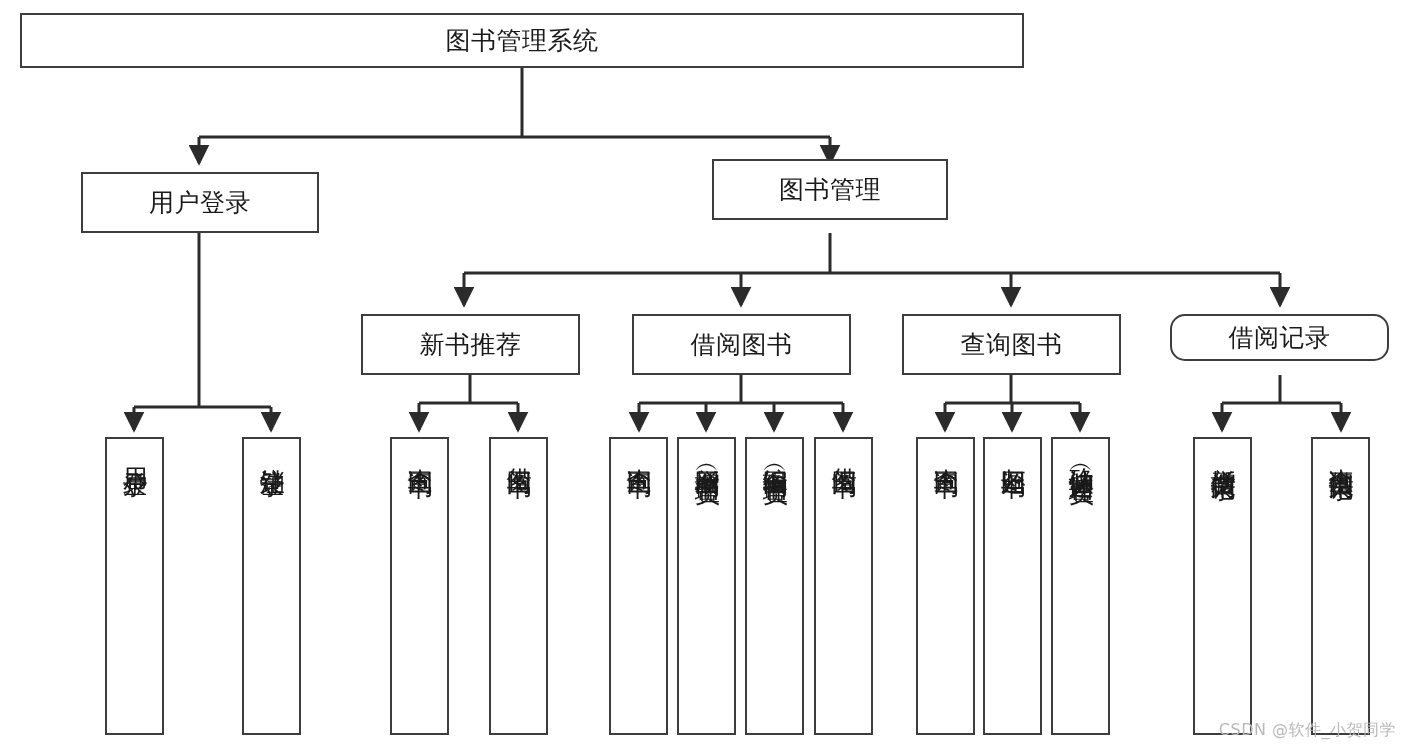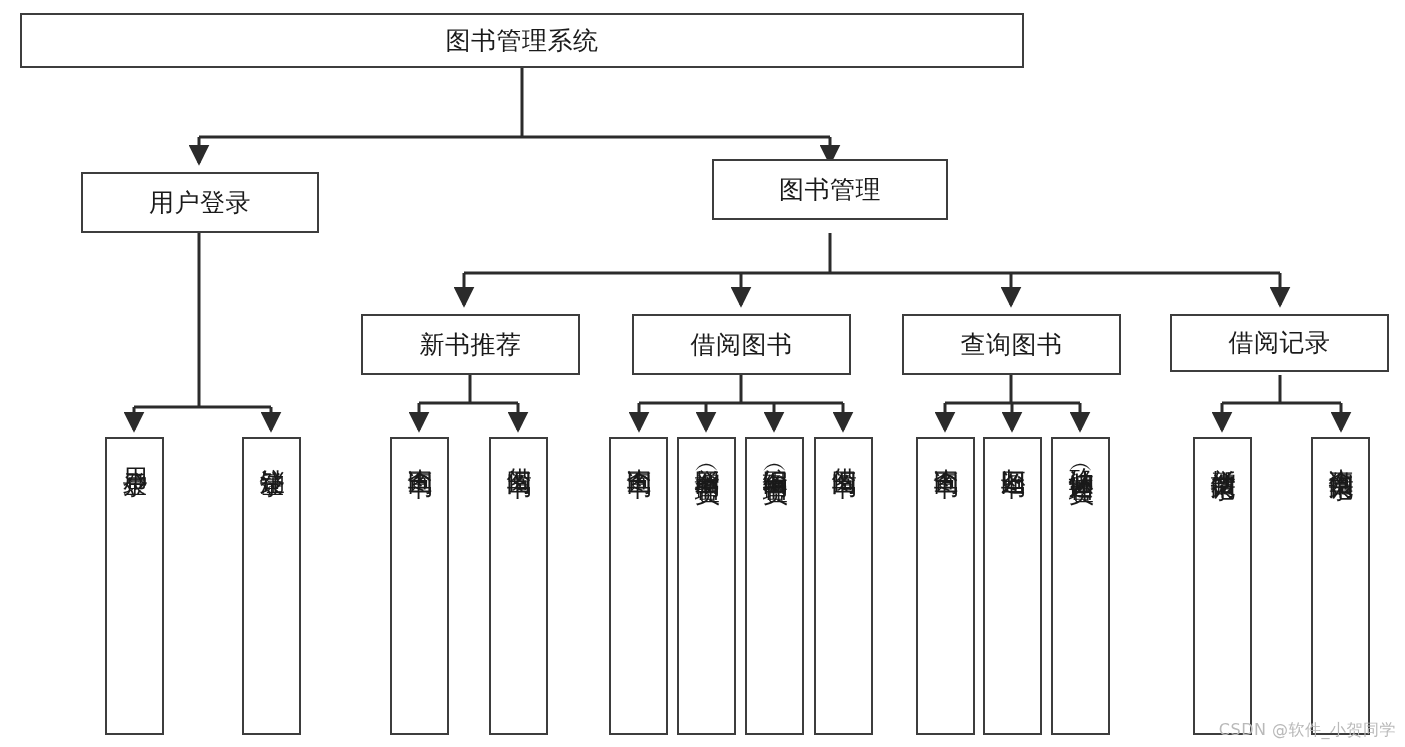--- a/index.html
+++ b/index.html
@@ -136,21 +136,21 @@
 
   <div class="node horiz" style="left:361px; top:314px; width:219px; height:61px;">
     <span class="label">新书推荐</span>
   </div>
   <div class="node horiz" style="left:632px; top:314px; width:219px; height:61px;">
     <span class="label">借阅图书</span>
   </div>
   <div class="node horiz" style="left:902px; top:314px; width:219px; height:61px;">
     <span class="label">查询图书</span>
   </div>
-  <div class="node horiz" style="left:1170px; top:314px; width:219px; height:58px;">
+  <div class="node horiz" style="left:1170px; top:314px; width:219px; height:47px;border-radius:15px;">
     <span class="label">借阅记录</span>
   </div>
 
   <div class="node vert" style="left:105px; top:437px; width:59px; height:298px;">
     <span class="label">用户登录</span>
   </div>
   <div class="node vert" style="left:242px; top:437px; width:59px; height:298px;">
     <span class="label">注销登录</span>
   </div>
 

